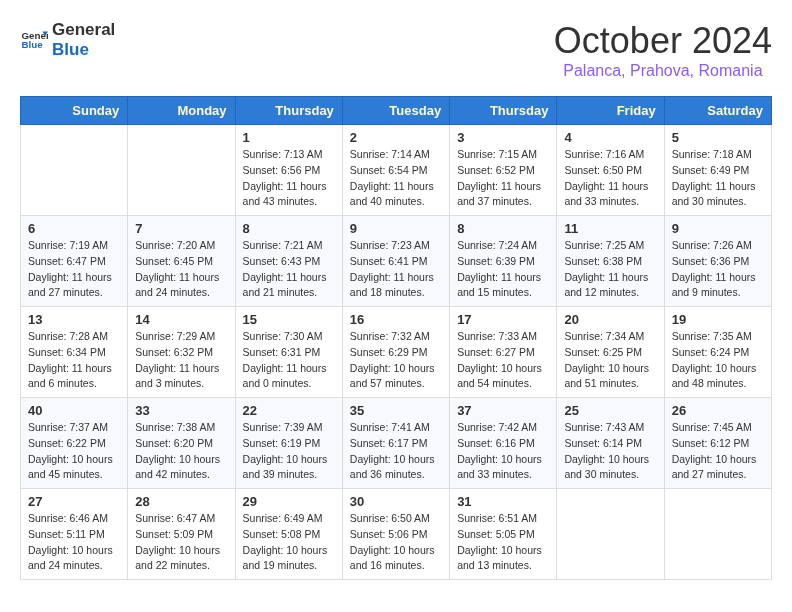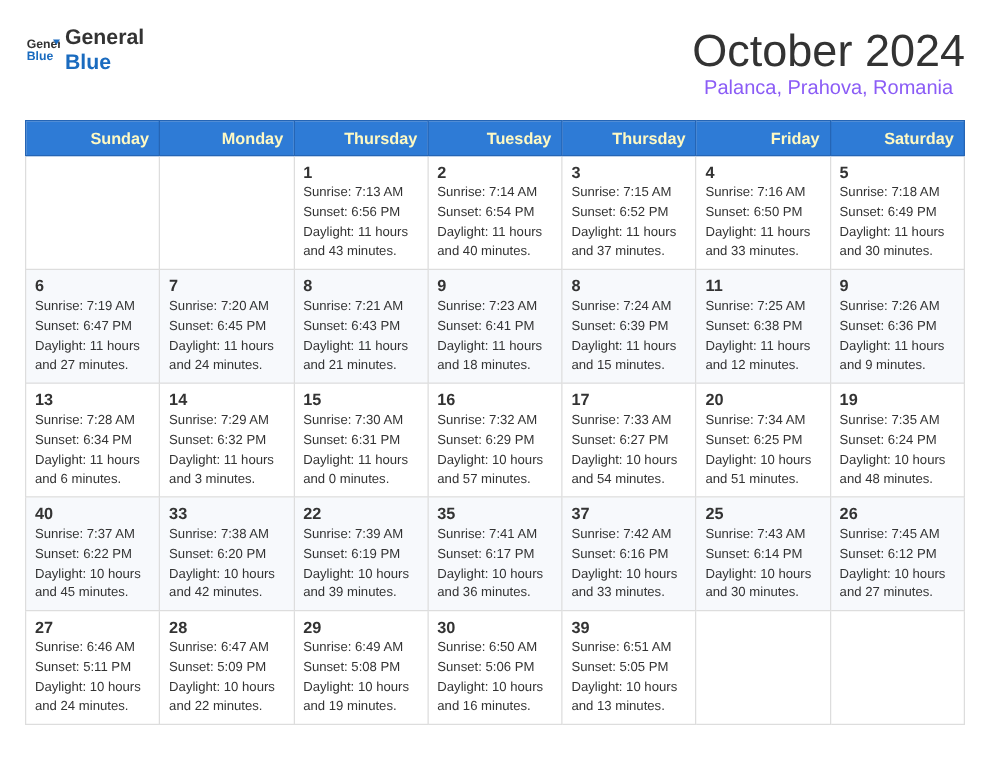--- a/index.html
+++ b/index.html
@@ -299,21 +299,21 @@
   Sunrise: 6:49 AM<br>Sunset: 5:08 PM<br>Daylight: 10 hours and 19 minutes.
 </div>
         </td>
         <td>
           <span class="day-number">30</span>
 <div class="day-info">
   Sunrise: 6:50 AM<br>Sunset: 5:06 PM<br>Daylight: 10 hours and 16 minutes.
 </div>
         </td>
         <td>
-          <span class="day-number">39</span>
+          <span class="day-number">31</span>
 <div class="day-info">
   Sunrise: 6:51 AM<br>Sunset: 5:05 PM<br>Daylight: 10 hours and 13 minutes.
 </div>
         </td>
         <td class="empty-cell"></td>
         <td class="empty-cell"></td>
       </tr>
     </tbody>
 </table>
 

